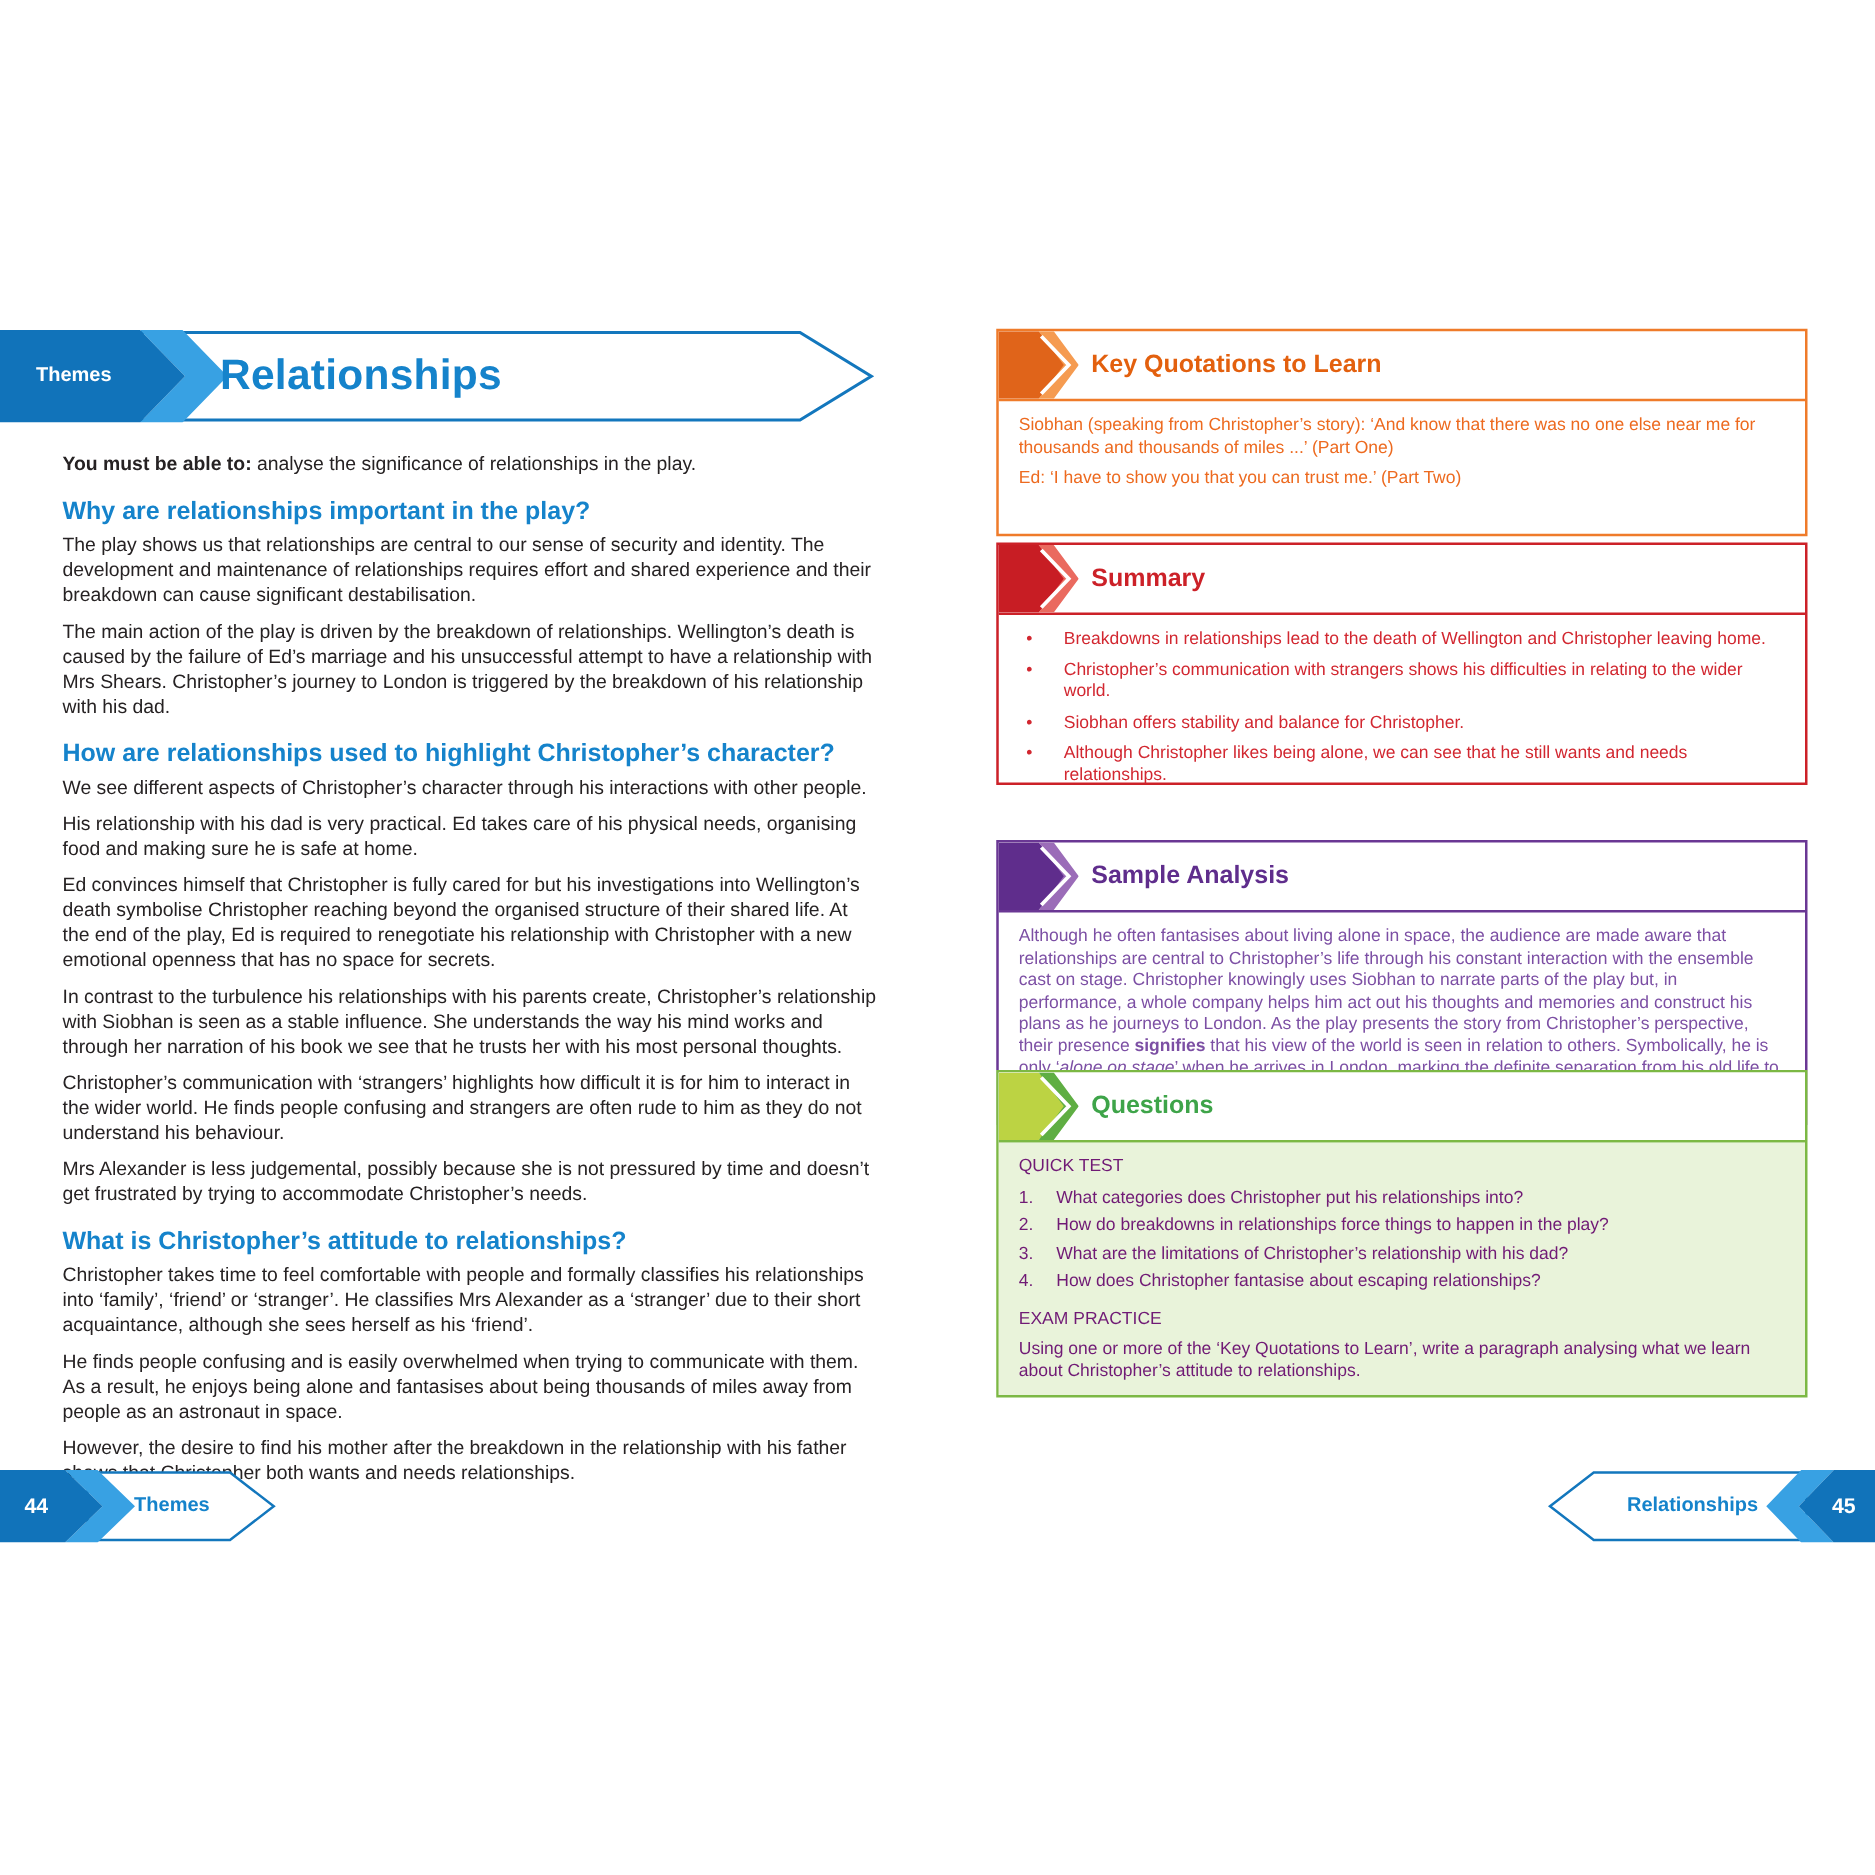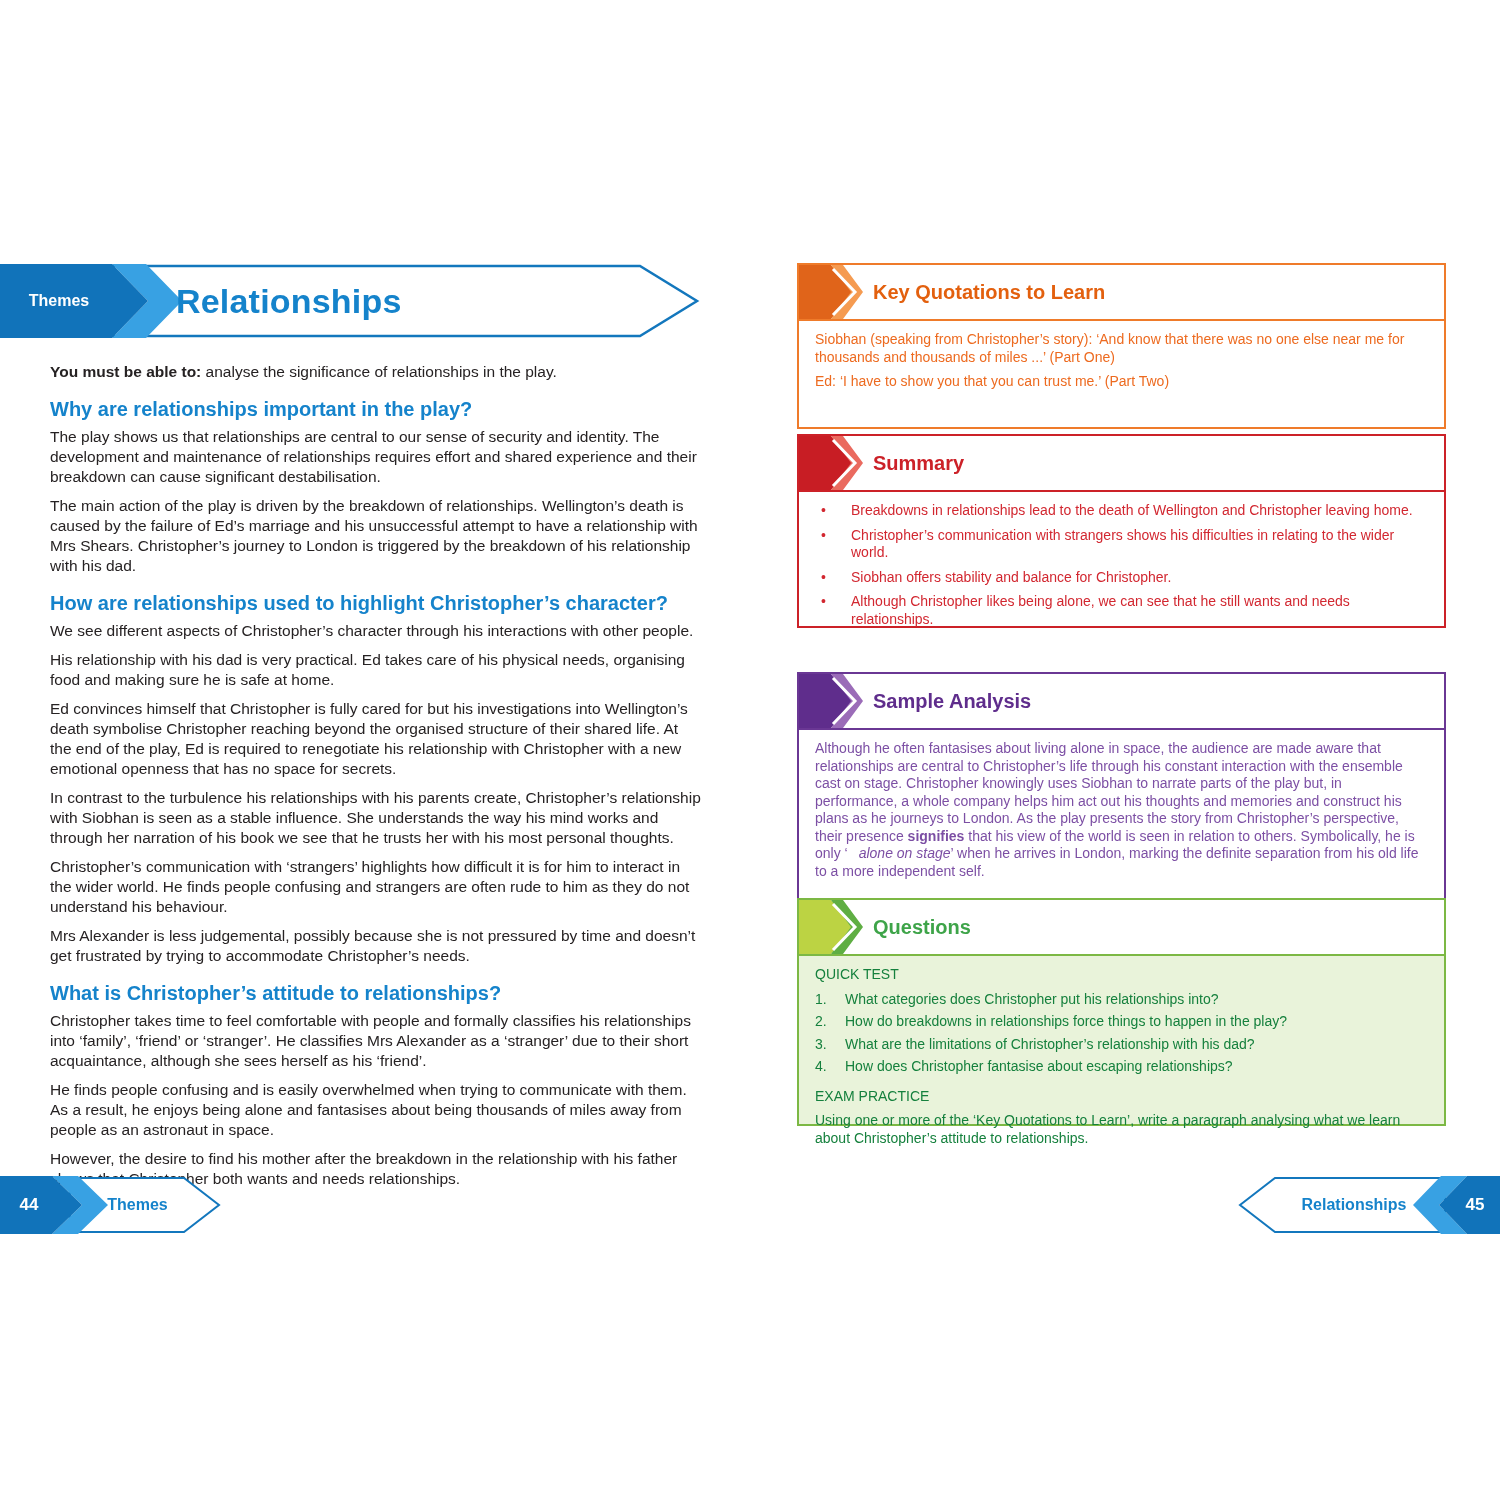--- a/index.html
+++ b/index.html
@@ -36,32 +36,32 @@
   .box-orange .box-title{color:#e3600e;}
   .box-orange .box-content{color:#ed6a1f;}
   .box-red{top:434px;height:194px;border:2px solid #cc2128;}
   .box-red .box-header{border-bottom:2px solid #cc2128;}
   .box-red .box-title{color:#cc2128;}
   .box-red .box-content{color:#d22730;}
   .box-purple{top:672px;height:228px;border:2px solid #6a3794;}
   .box-purple .box-header{border-bottom:2px solid #6a3794;}
   .box-purple .box-title{color:#5f2d8c;}
   .box-purple .box-content{color:#7c4fa4;}
-  .box-green{top:898px;height:228px;border:2px solid #7cb844;}
+  .box-green{top:856px;height:262px;border:2px solid #7cb844;}
   .box-green .box-header{border-bottom:2px solid #7cb844;background:#fff;}
   .box-green .box-title{color:#3ea449;}
-  .box-green .box-content{color:#15803d;background:#e9f3da;height:calc(100% - 56px);box-sizing:border-box;}
+  .box-green .box-content{color:#701a75;background:#e9f3da;height:calc(100% - 56px);box-sizing:border-box;}
   .bullet-row{display:flex;margin:0 0 7px 0;}
   .bullet-row .dot{width:30px;flex:0 0 30px;text-align:left;padding-left:6px;}
   .num-row{display:flex;margin:0 0 5px 0;}
   .num-row .num{width:30px;flex:0 0 30px;}
   .qlabel{margin:0 0 4px 0;}
   .qlabel.exam{margin-top:12px;}
   .runs .bold{font-weight:bold;margin-top:18px;}
-  .runs .italic{font-style:italic;margin-left:11px;}
+  .runs .italic{font-style:italic;}
   
   .footer{position:absolute;height:58px;}
   .footer svg{position:absolute;left:0;top:0;}
   .footer-left{left:0;top:1176px;width:222px;}
   .footer-right{left:1237px;top:1176px;width:263px;}
   .footer .pagenum{position:absolute;top:0;height:58px;display:flex;align-items:center;justify-content:center;
     color:#fff;font-weight:bold;font-size:17px;}
   .footer .flabel{position:absolute;top:0;height:58px;display:flex;align-items:center;justify-content:center;
     color:#1583cb;font-weight:bold;font-size:16px;}
   .footer-left .pagenum{left:0;width:58px;}

